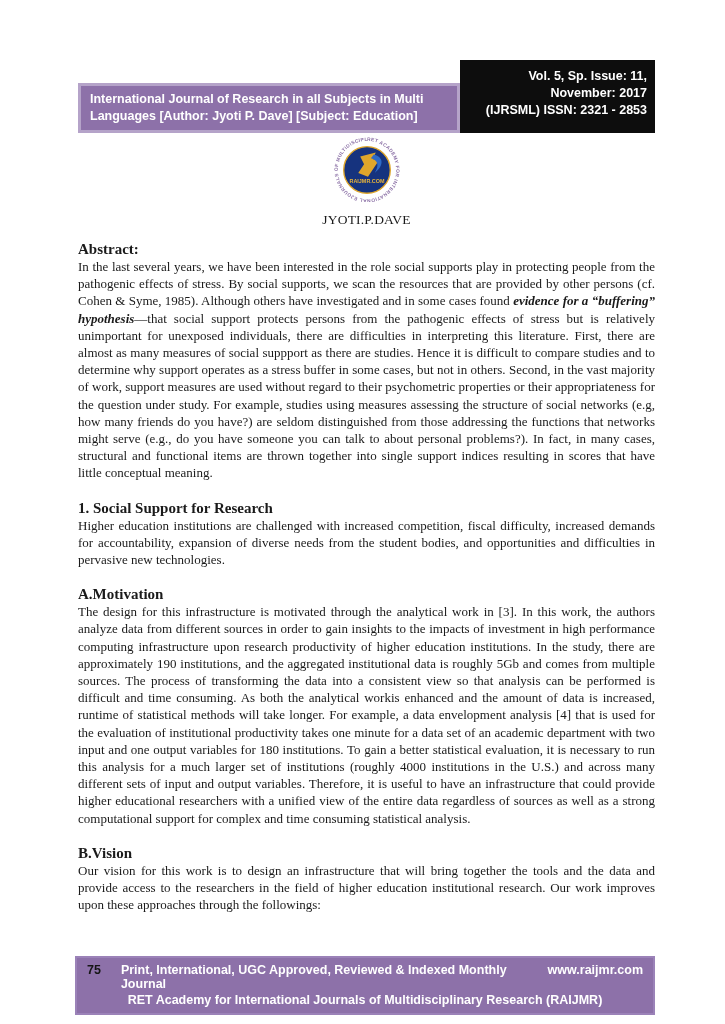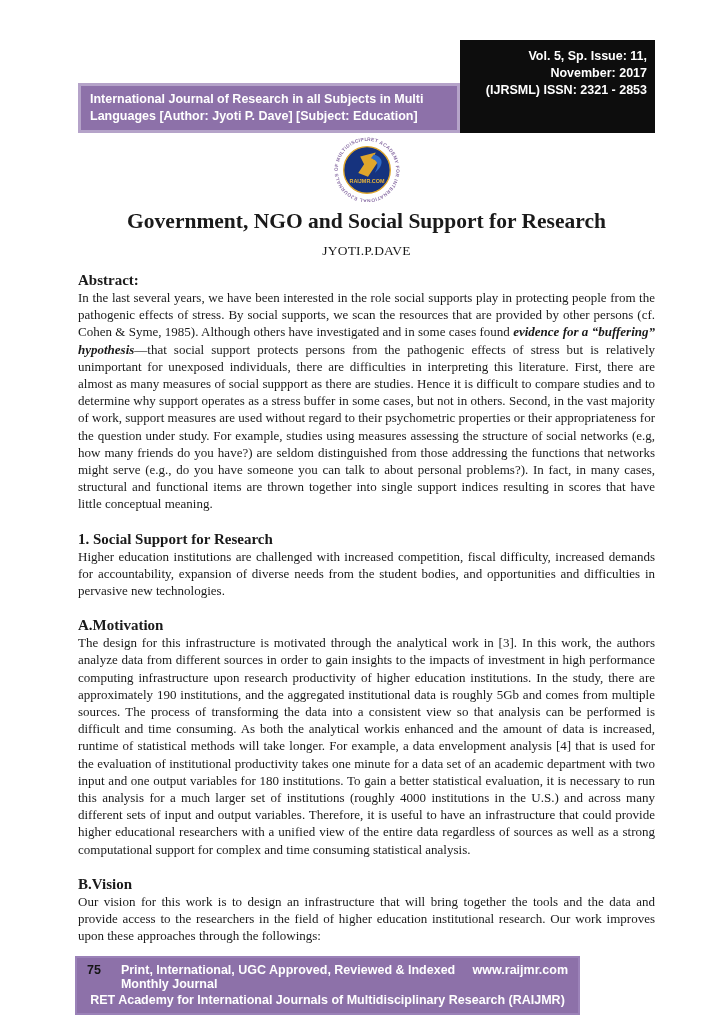--- a/index.html
+++ b/index.html
@@ -11,36 +11,36 @@
   
   .hdr{display:flex;width:100%;}
   .hdr-left{
     box-sizing:border-box;width:382px;background:#8d71a9;border:3px solid #b5a3c9;
     color:#ffffff;font-family:"Liberation Sans",sans-serif;font-weight:bold;
     font-size:12.5px;line-height:17px;padding:5px 9px;margin-top:43px;
   }
   .hdr-right{
     box-sizing:border-box;flex:1;background:#0d0d0d;color:#ffffff;
     font-family:"Liberation Sans",sans-serif;font-weight:bold;
-    font-size:12.5px;line-height:17px;padding:8px 8px 5px 4px;text-align:right;
+    font-size:12.5px;line-height:17px;padding:8px 8px 5px 4px;text-align:right;margin-top:20px;
   }
   
   .logo-wrap{text-align:center;margin-top:3px;height:66px;line-height:0;}
   
   .title{margin-top:7px;text-align:center;font-weight:bold;font-size:21.5px;line-height:24px;}
   .author{margin-top:10px;text-align:center;font-size:13.5px;line-height:15px;letter-spacing:.2px;}
   .affil{text-align:center;font-size:12.5px;line-height:15px;}
   
   .h-abstract{margin-top:13px;font-weight:bold;font-size:15px;line-height:18px;}
   .para{font-size:13px;line-height:17.2px;text-align:justify;}
   .emph{font-weight:bold;font-style:italic;}
   .sect-h{margin-top:17px;font-weight:bold;font-size:15px;line-height:18px;}
   
   .footer{
-    position:absolute;left:75px;top:956px;width:505px;box-sizing:border-box;
+    position:absolute;left:75px;top:956px;width:580px;box-sizing:border-box;
     background:#8d71a9;border:2px solid #9b82b8;color:#ffffff;
     font-family:"Liberation Sans",sans-serif;font-weight:bold;font-size:12.5px;
     padding:5px 10px 6px 10px;
   }
   .f-row1{display:flex;align-items:baseline;}
   .f-num{color:#161616;margin-right:20px;}
   .f-line1{flex:1;text-align:left;}
   .f-url{margin-left:0;}
   .f-row2{text-align:center;margin-top:2px;}
 </style>
@@ -68,21 +68,20 @@
       <text font-family="Liberation Sans, sans-serif" font-size="5" font-weight="bold" fill="#8a6fa5" letter-spacing="0.4">
         <textPath href="#ringPath">RET ACADEMY FOR INTERNATIONAL EJOURNALS OF MULTIDISCIPLINARY RESEARCH • </textPath>
       </text>
       <circle cx="37" cy="35" r="24" fill="#16337e" stroke="#dfa62b" stroke-width="1.4"></circle>
       <path d="M30,21 L46,17 L43,24 L50,24 L38,42 L28,38 L34,29 Z" fill="#dfa62b"></path>
       <path d="M44,19 C53,21 56,29 45,38 C50,30 48,25 41,23 Z" fill="#2e6bc8"></path>
       <text x="37" y="48" text-anchor="middle" font-family="Liberation Sans, sans-serif" font-size="5.6" font-weight="bold" fill="#e8b43a">RAIJMR.COM</text>
     </svg>
   </div>
 
-  <div class="title">Government, NGO and Social Support for Research</div>
   <div class="author">JYOTI.P.DAVE</div>
 
   <div class="h-abstract">Abstract:</div>
   <div class="para"><span>In the last several years, we have been interested in the role social supports play in protecting people from the pathogenic effects of stress. By social supports, we scan the resources that are provided by other persons (cf. Cohen &amp; Syme, 1985). Although others have investigated and in some cases found </span><span class="emph">evidence for a “buffering” hypothesis</span><span>—that social support protects persons from the pathogenic effects of stress but is relatively unimportant for unexposed individuals, there are difficulties in interpreting this literature. First, there are almost as many measures of social suppport as there are studies. Hence it is difficult to compare studies and to determine why support operates as a stress buffer in some cases, but not in others. Second, in the vast majority of work, support measures are used without regard to their psychometric properties or their appropriateness for the question under study. For example, studies using measures assessing the structure of social networks (e.g, how many friends do you have?) are seldom distinguished from those addressing the functions that networks might serve (e.g., do you have someone you can talk to about personal problems?). In fact, in many cases, structural and functional items are thrown together into single support indices resulting in scores that have little conceptual meaning.</span></div>
 
   <div class="sect-h">1. Social Support for Research</div>
   <div class="para">Higher education institutions are challenged with increased competition, fiscal difficulty, increased demands for accountability, expansion of diverse needs from the student bodies, and opportunities and difficulties in pervasive new technologies.</div>
 
   <div class="sect-h">A.Motivation</div>
   <div class="para">The design for this infrastructure is motivated through the analytical work in [3]. In this work, the authors analyze data from different sources in order to gain insights to the impacts of investment in high performance computing infrastructure upon research productivity of higher education institutions. In the study, there are approximately 190 institutions, and the aggregated institutional data is roughly 5Gb and comes from multiple sources. The process of transforming the data into a consistent view so that analysis can be performed is difficult and time consuming. As both the analytical workis enhanced and the amount of data is increased, runtime of statistical methods will take longer. For example, a data envelopment analysis [4] that is used for the evaluation of institutional productivity takes one minute for a data set of an academic department with two input and one output variables for 180 institutions. To gain a better statistical evaluation, it is necessary to run this analysis for a much larger set of institutions (roughly 4000 institutions in the U.S.) and across many different sets of input and output variables. Therefore, it is useful to have an infrastructure that could provide higher educational researchers with a unified view of the entire data regardless of sources as well as a strong computational support for complex and time consuming statistical analysis.</div>

